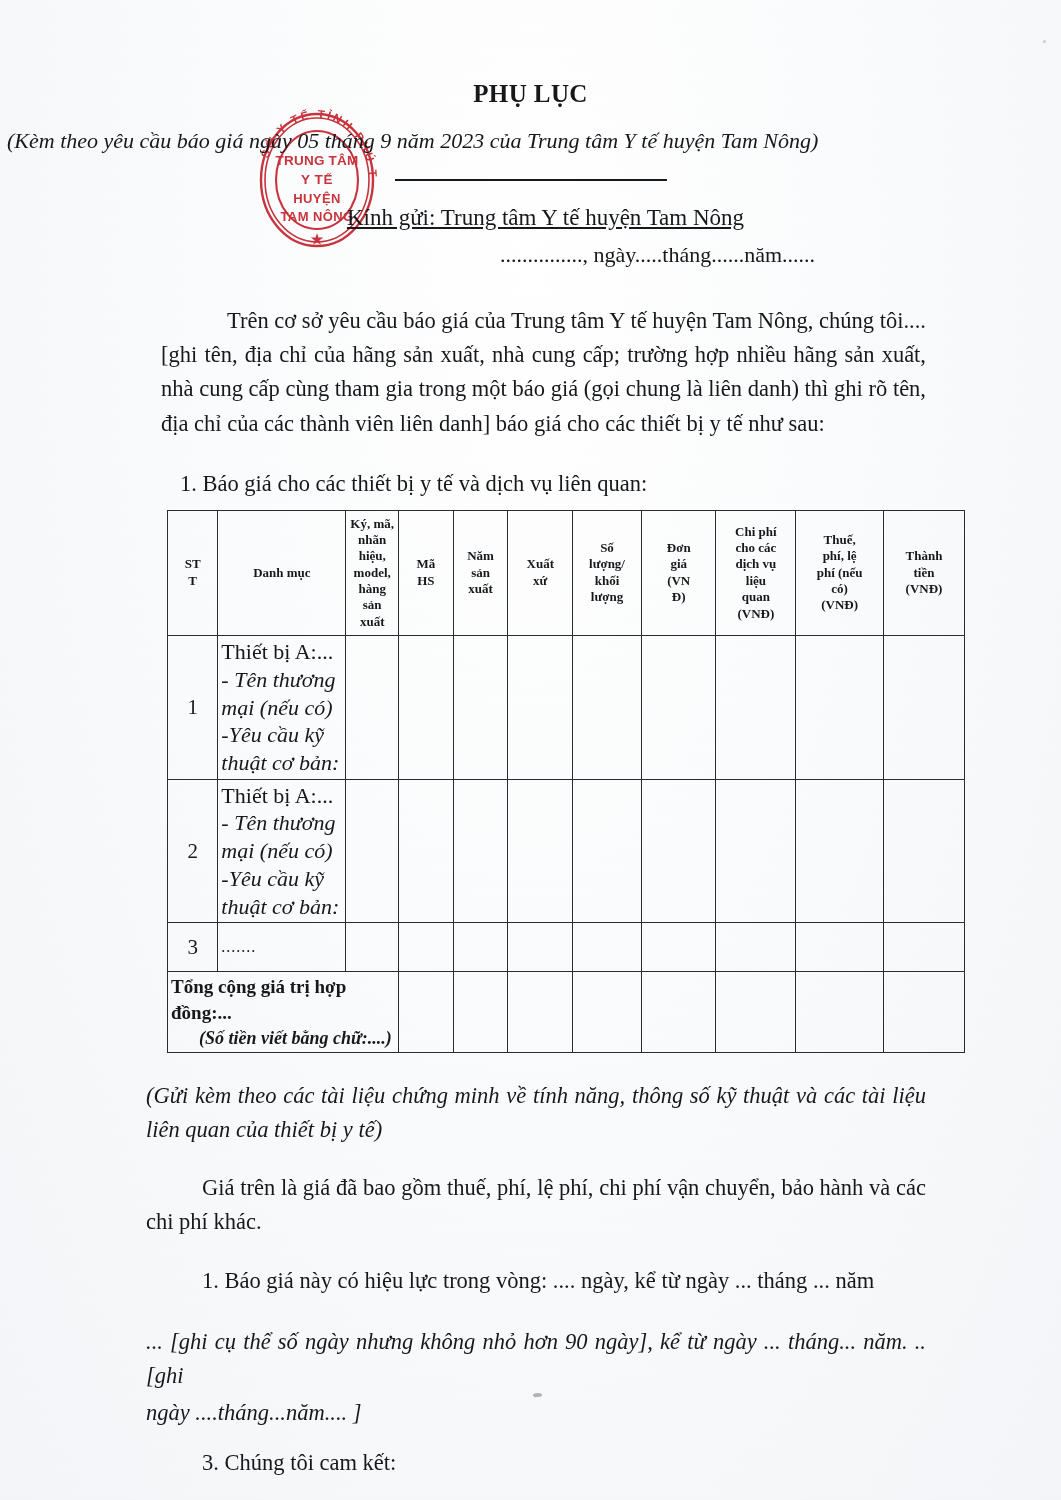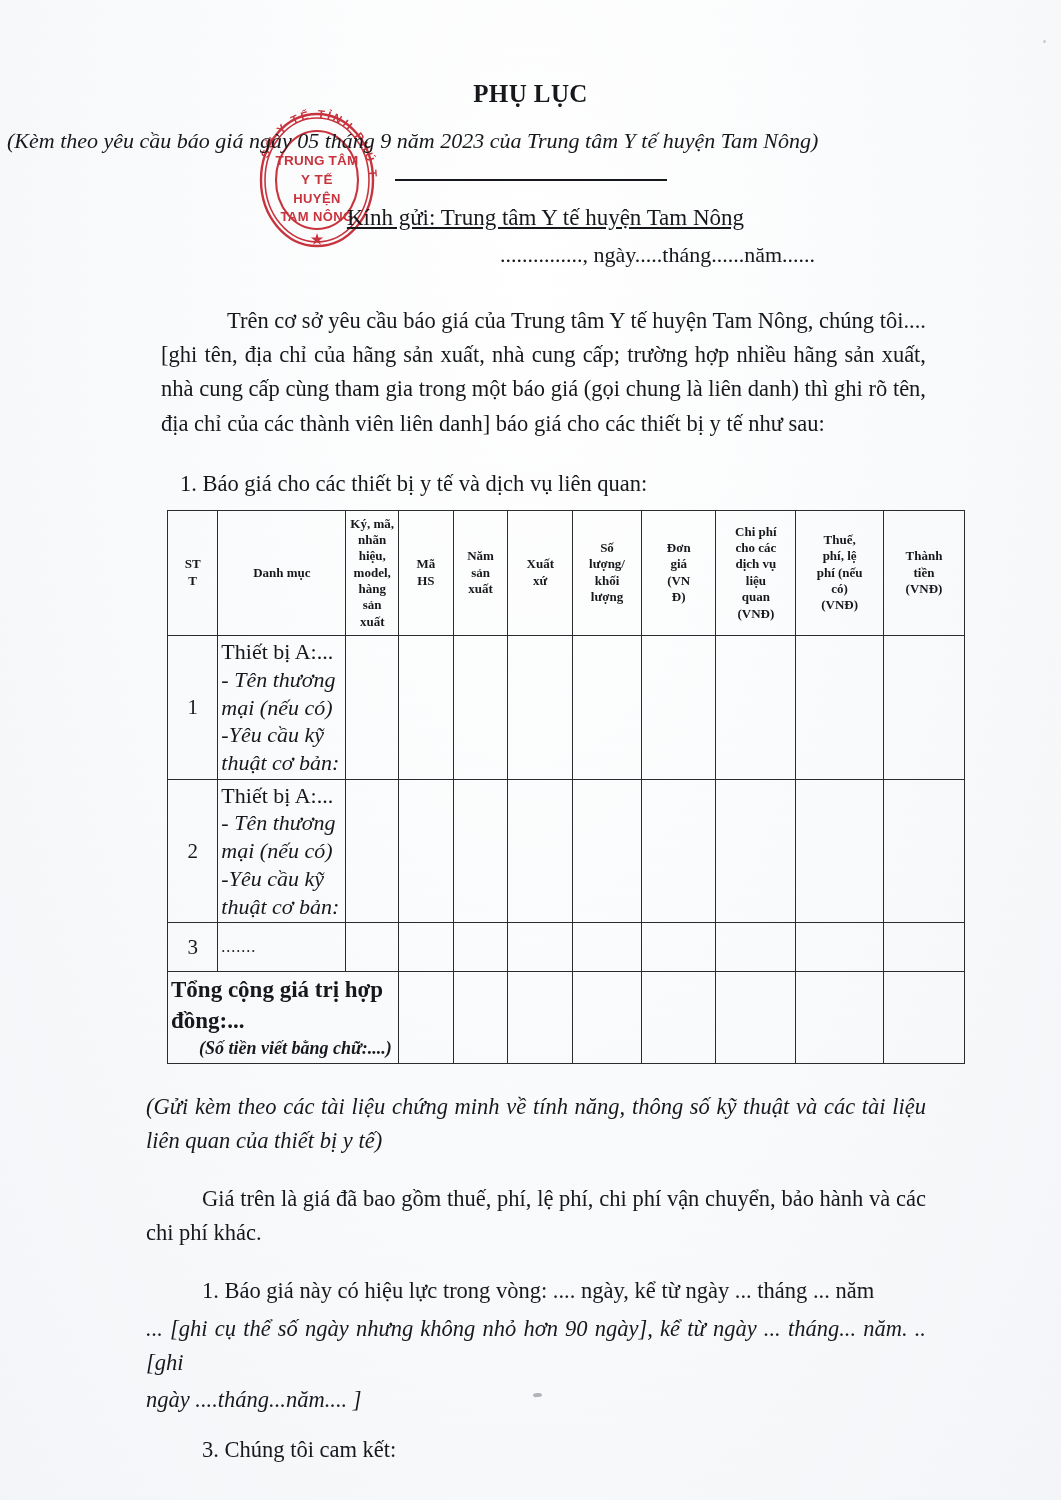--- a/index.html
+++ b/index.html
@@ -159,21 +159,21 @@
   }
   tr.row3 td { height: 44px; }
   td.total {
     vertical-align: middle;
     padding: 8px 6px 9px 8px;
     height: 56px;
   }
   td.total .t1 {
     display: block;
     font-weight: bold;
-    font-size: 23px;
+    font-size: 19px;
     line-height: 1.35;
   }
   td.total .t2 {
     display: block;
     font-weight: bold;
     font-style: italic;
     font-size: 18px;
     padding-left: 28px;
     line-height: 1.35;
   }
@@ -411,21 +411,21 @@
         </tbody>
       </table>
     </div>
 
     <div class="body-wrap">
       <p class="para italic" style="padding-top:26px; text-align:justify;">(Gửi kèm theo các tài liệu chứng minh về tính năng, thông số kỹ thuật và các tài liệu liên quan của thiết bị y tế)</p>
 
       <p class="para" style="padding-top:24px; text-indent:56px;">Giá trên là giá đã bao gồm thuế, phí, lệ phí, chi phí vận chuyển, bảo hành và các chi phí khác.</p>
 
       <p class="para" style="padding-top:24px; text-indent:56px;">1. Báo giá này có hiệu lực trong vòng: .... ngày, kể từ ngày ... tháng ... năm</p>
-      <p class="para italic" style="padding-top:3px;">... [ghi cụ thể số ngày nhưng không nhỏ hơn 90 ngày], kể từ ngày ... tháng... năm. ..[ghi</p>
+      <p class="para italic" style="padding-top:3px;margin-top:24px;">... [ghi cụ thể số ngày nhưng không nhỏ hơn 90 ngày], kể từ ngày ... tháng... năm. ..[ghi</p>
       <p class="para italic" style="padding-top:3px;">ngày ....tháng...năm.... ]</p>
 
       <p class="para" style="padding-top:16px; padding-left:56px;">3. Chúng tôi cam kết:</p>
     </div>
 
   </div>
 
   <span class="speck"></span>
   <span class="speck2"></span>
   <div class="grain"></div>

